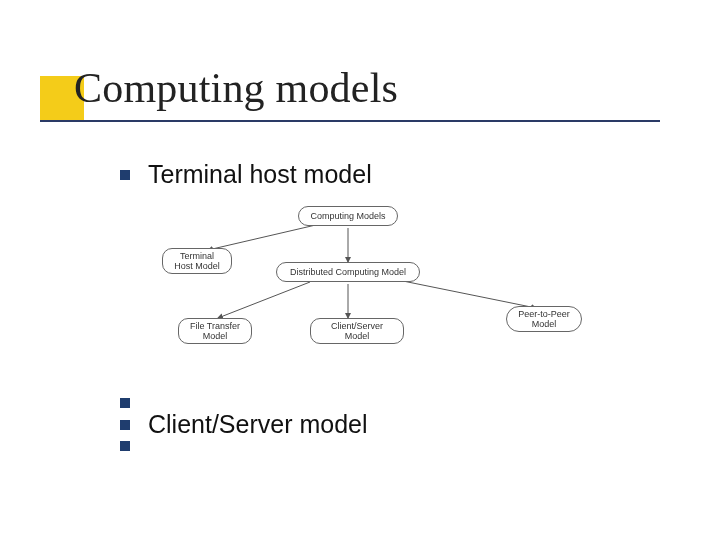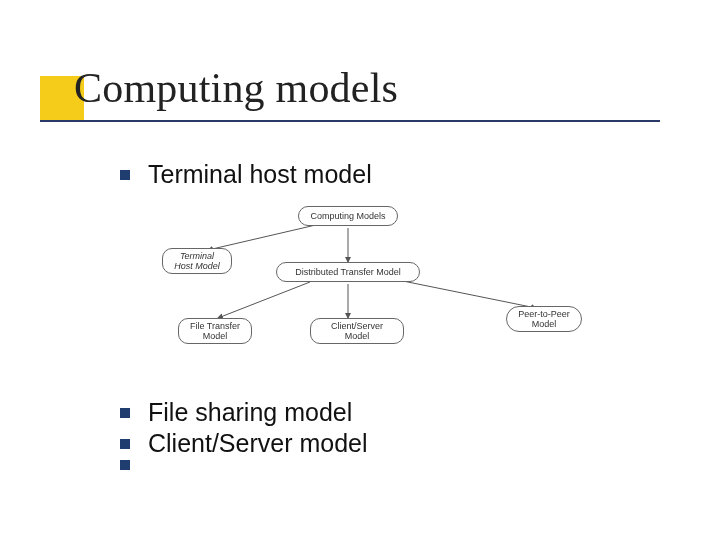--- a/index.html
+++ b/index.html
@@ -142,39 +142,38 @@
 
       <line x1="172" y1="76" x2="80" y2="112" marker-end="url(#arr)"></line>
 
       <line x1="210" y1="78" x2="210" y2="112" marker-end="url(#arr)"></line>
 
       <line x1="260" y1="74" x2="398" y2="102" marker-end="url(#arr)"></line>
     </svg>
 
     <div class="node" style="left:160px; top:0px; width:100px; height:20px;">Computing Models</div>
 
-    <div class="node" style="left:24px; top:42px; width:70px; height:26px;font-style:italic;">Terminal
+    <div class="node" style="left:24px; top:42px; width:70px; height:26px;">Terminal
 Host Model</div>
 
-    <div class="node" style="left:138px; top:56px; width:144px; height:20px;">Distributed Transfer Model</div>
+    <div class="node" style="left:138px; top:56px; width:144px; height:20px;">Distributed Computing Model</div>
 
     <div class="node" style="left:40px; top:112px; width:74px; height:26px;">File Transfer
 Model</div>
 
     <div class="node" style="left:172px; top:112px; width:94px; height:26px;">Client/Server
 Model</div>
 
     <div class="node" style="left:368px; top:100px; width:76px; height:26px;border-radius:13px;">Peer-to-Peer
 Model</div>
   </div>
 
   <div class="bullets-bottom">
     <div class="bullet-row">
       <div class="bullet-square"></div>
-      <div class="bullet-text">File sharing model</div>
     </div>
     <div class="bullet-row">
       <div class="bullet-square"></div>
       <div class="bullet-text">Client/Server model</div>
     </div>
     <div class="bullet-row">
       <div class="bullet-square"></div>
     </div>
   </div>
 

